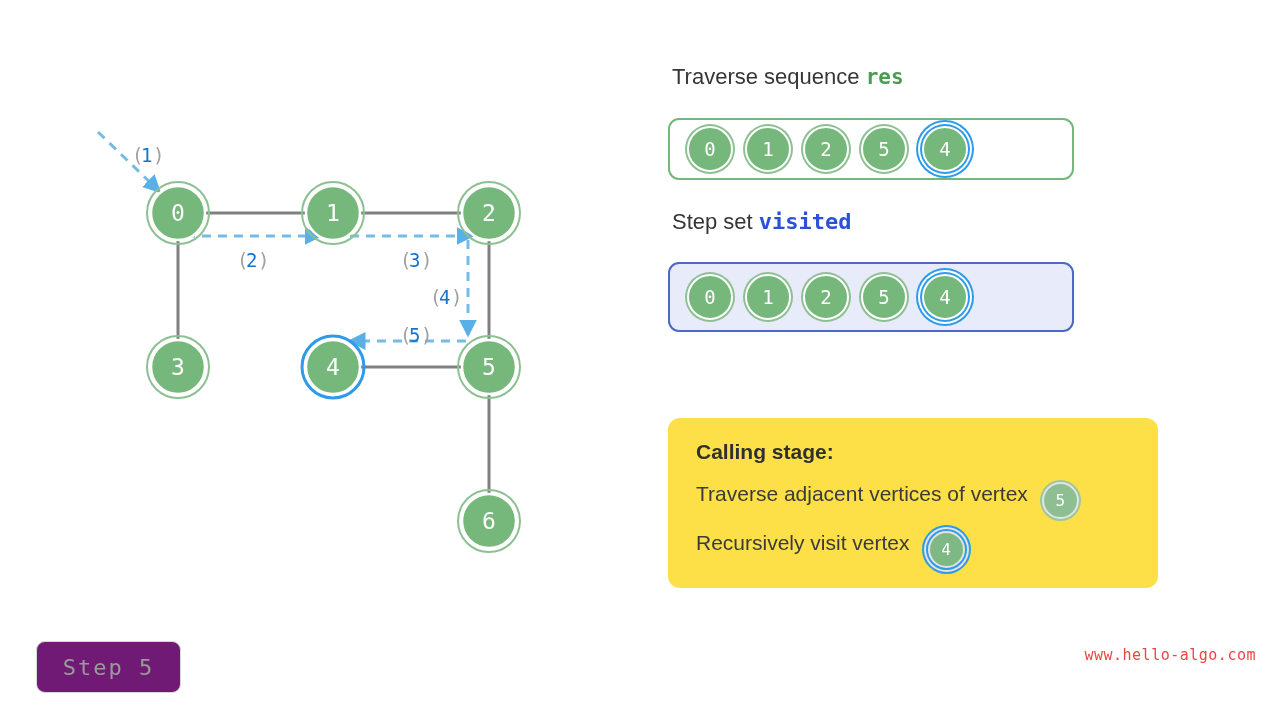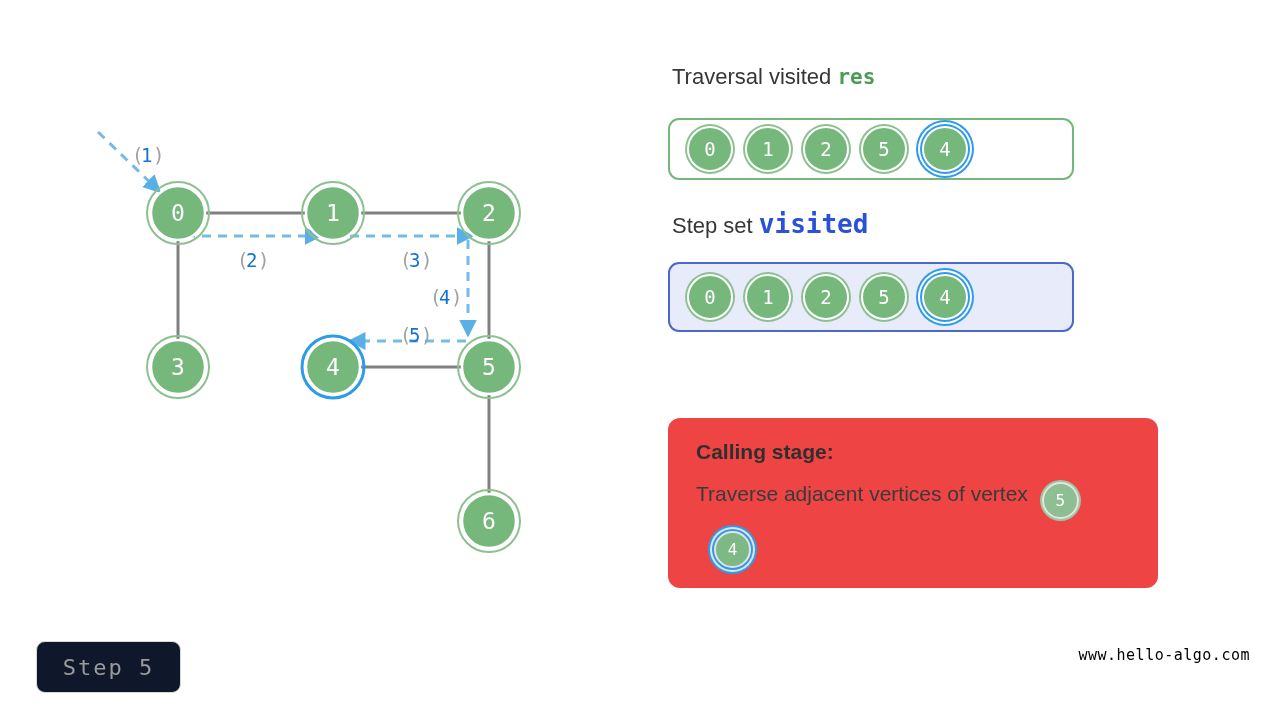--- a/index.html
+++ b/index.html
@@ -54,21 +54,21 @@
   .code-res {
     font-family: "DejaVu Sans Mono", "Liberation Mono", monospace;
     font-weight: bold;
     color: #4a9c53;
     font-size: 21px;
   }
   .code-visited {
     font-family: "DejaVu Sans Mono", "Liberation Mono", monospace;
     font-weight: bold;
     color: #2a51d6;
-    font-size: 26px;
+    font-size: 22px;
   }
 
   .value-box {
     box-sizing: border-box;
     display: flex;
     align-items: center;
     padding-left: 17px;
     gap: 12px;
   }
   #res-box {
@@ -108,21 +108,21 @@
     box-shadow: 0 0 0 2px #2e9bea, 0 0 0 4px #ffffff, 0 0 0 6px #2e9bea;
     margin-left: 3px;
     margin-right: 3px;
   }
 
   
   #calling-stage {
     position: absolute;
     left: 0; top: 418px;
     width: 490px; height: 170px;
-    background: #ef4444;
+    background: #fde047;
     border-radius: 12px;
     box-sizing: border-box;
     padding: 22px 26px 0 28px;
   }
   #calling-stage .cs-title {
     font-size: 21px;
     font-weight: bold;
     color: #2f2f2f;
     margin-bottom: 18px;
   }
@@ -156,35 +156,35 @@
   }
 
   
   #step-badge {
     position: absolute;
     left: 36px; top: 641px;
     width: 145px; height: 52px;
     box-sizing: border-box;
     border: 1px solid #d8d8d8;
     border-radius: 9px;
-    background: #0f172a;
+    background: #701a75;
     display: flex;
     align-items: center;
     justify-content: center;
     font-family: "DejaVu Sans Mono", "Liberation Mono", monospace;
     font-size: 22px;
     letter-spacing: 2px;
     color: #9a9a9a;
   }
   #watermark {
     position: absolute;
-    right: 30px; top: 646px;
+    right: 24px; top: 646px;
     font-family: "DejaVu Sans Mono", "Liberation Mono", monospace;
     font-size: 15px;
-    color: #000000;
+    color: #ef4444;
     letter-spacing: 0.5px;
   }
 </style>
 </head>
 <body>
 
 <div id="graph-panel">
   <svg id="graph-svg" width="640" height="620">
     <defs>
       <marker id="arrowblue" markerWidth="7" markerHeight="7" refX="4.5" refY="3" orient="auto">
@@ -273,21 +273,21 @@
         <text class="step-num" x="409" y="335" dominant-baseline="central">5</text>
         <text class="step-paren" x="421" y="335" dominant-baseline="central">)</text>
       </g>
     </g>
   </svg>
 </div>
 
 <div id="right-panel">
 
   <div class="section-title" style="position:absolute;left:4px;top:64px;">
-    <span>Traversal visited</span>
+    <span>Traverse sequence</span>
     <span class="code-res">res</span>
   </div>
 
   <div id="res-box" class="value-box">
     <div class="chip">0</div>
     <div class="chip">1</div>
     <div class="chip">2</div>
     <div class="chip">5</div>
     <div class="chip sel">4</div>
   </div>
@@ -305,19 +305,20 @@
     <div class="chip sel">4</div>
   </div>
 
   <div id="calling-stage">
     <div class="cs-title">Calling stage:</div>
     <div class="cs-row">
       <span>Traverse adjacent vertices of vertex</span>
       <span class="cs-badge">5</span>
     </div>
     <div class="cs-row">
+      <span>Recursively visit vertex</span>
       <span class="cs-badge sel">4</span>
     </div>
   </div>
 </div>
 
 <div id="step-badge">Step 5</div>
 <div id="watermark">www.hello-algo.com</div>
 
 </body></html>

